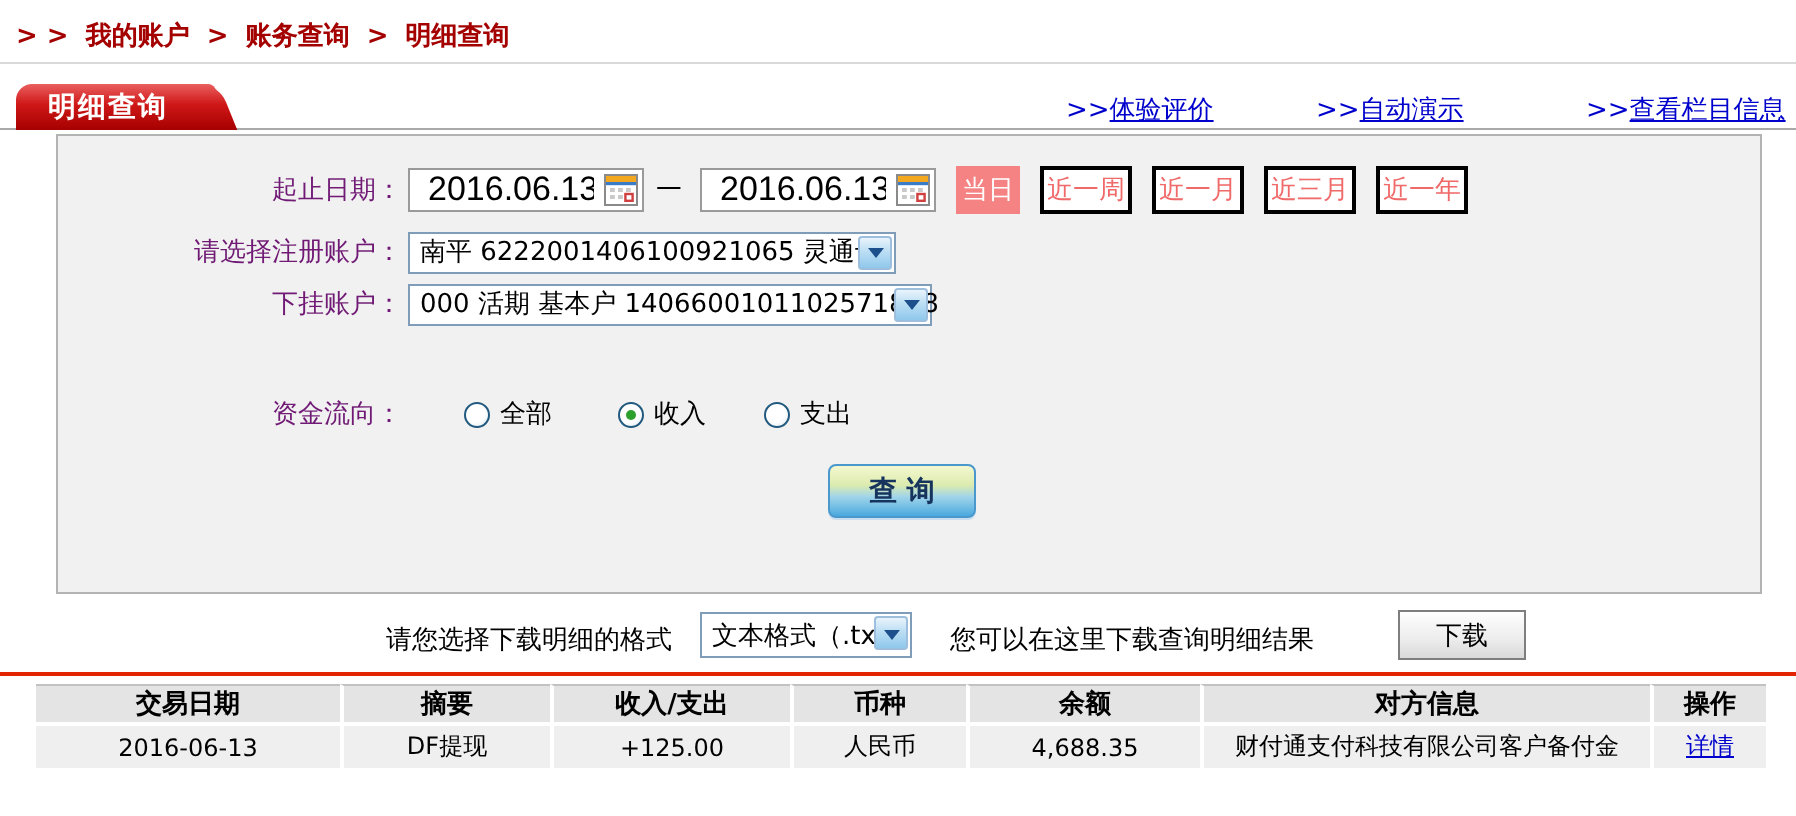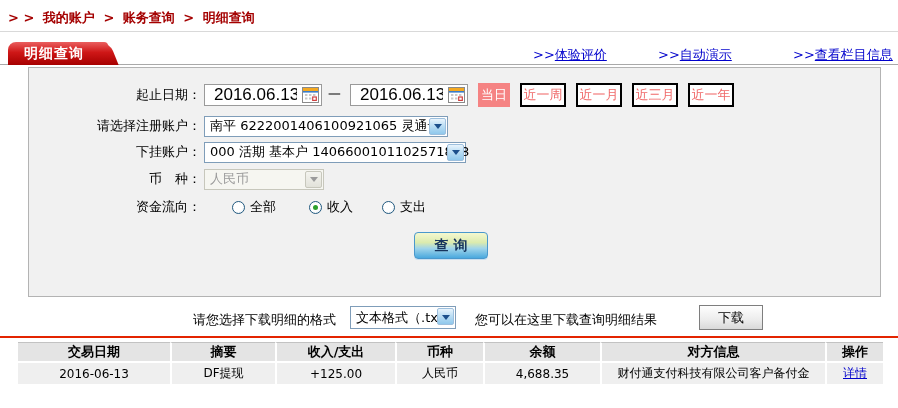--- a/index.html
+++ b/index.html
@@ -26,21 +26,21 @@
 
   .hlinks { position:absolute; top:46px; left:0; width:898px; height:18px; }
   .hlink { position:absolute; font-size:13px; color:#0000cc; white-space:nowrap; cursor:pointer; }
   .hlink u { text-decoration:underline; }
   .hl0 { left:533px; } .hl1 { left:658px; } .hl2 { left:793px; }
 
   
   .panel { position:absolute; left:28px; top:67px; width:853px; height:230px;
            background:#f1f1f1; border:1px solid #b3b3b3; }
   .frow { position:absolute; left:0; width:100%; height:26px; display:flex; align-items:center; }
-  .flabel { width:172px; text-align:right; font-size:13px; color:#000000; flex:none; }
+  .flabel { width:172px; text-align:right; font-size:13px; color:#701a75; flex:none; }
   .r1 { top:14px; } .r2 { top:45px; } .r3 { top:71px; } .r4 { top:98px; } .r5 { top:126px; }
 
   .dateinput { position:relative; width:118px; height:22px; background:#fff;
                border:1px solid #9a9a9a; flex:none; margin-left:3px; }
   .dateinput input { width:92px; height:20px; border:none; background:transparent;
                font-size:17px; padding-left:9px; font-family:Liberation Sans, sans-serif; color:#000; outline:none; }
   .calbtn { position:absolute; right:2px; top:2px; width:17px; height:16px; cursor:pointer; }
   .dash { font-size:13px; margin:0 6px; color:#000; }
 
   .range-btn { height:24px; border:2px solid #000000; background:#fff; color:#f06a6a;
@@ -183,29 +183,20 @@
     <div class="frow r3">
       <div class="flabel">下挂账户：</div>
       <div class="xpselect w262">
         <span>000 活期 基本户 1406600101102571848</span>
         <span class="arrow">
             <span class="tri"></span>
           </span>
       </div>
     </div>
 
-    <div class="frow r4">
-      <div class="flabel">币　种：</div>
-      <div class="xpselect w120 disabled">
-        <span>人民币</span>
-        <span class="arrow">
-            <span class="tri"></span>
-          </span>
-      </div>
-    </div>
 
     <div class="frow r5">
       <div class="flabel">资金流向：</div>
       <span class="radio-item ri0">
         <span class="radio"></span>
         <span class="radio-label">全部</span>
       </span>
       <span class="radio-item ri1">
         <span class="radio checked"></span>
         <span class="radio-label">收入</span>

